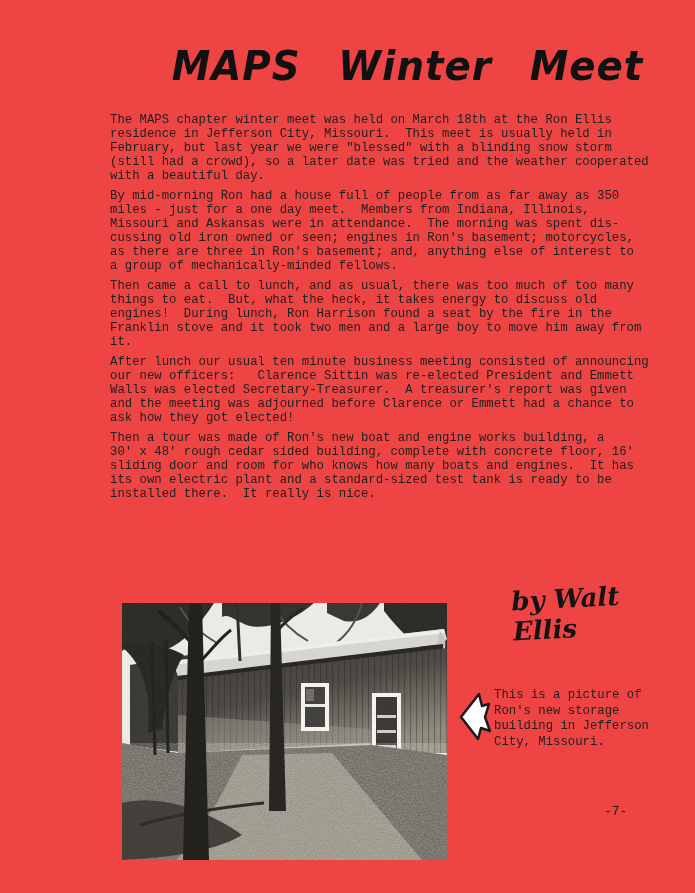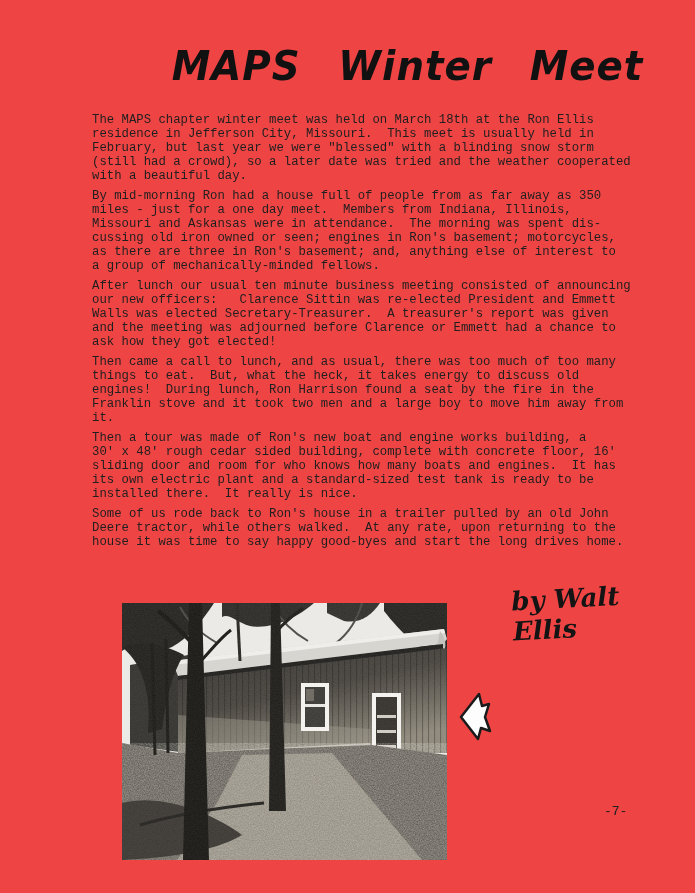--- a/index.html
+++ b/index.html
@@ -8,21 +8,21 @@
     font-family:"Liberation Mono",monospace;color:#1f1f1f;overflow:hidden;
   }
   .title{
     position:absolute;left:130px;top:44px;width:555px;margin:0;
     text-align:center;font-family:"DejaVu Sans",sans-serif;
     font-style:italic;font-weight:bold;font-size:40px;line-height:44px;
     letter-spacing:1px;word-spacing:24px;color:#111111;
     transform:scaleX(0.97);transform-origin:center;
   }
   .article{
-    position:absolute;left:92px;top:113px;width:565px;
+    position:absolute;left:110px;top:113px;width:565px;
     font-size:12.3px;line-height:14px;
   }
   .article p{margin:0 0 6px 0;white-space:pre-wrap;}
   .byline{
     position:absolute;left:512px;top:582px;width:175px;
     font-family:"DejaVu Serif",serif;font-style:italic;font-weight:bold;
     font-size:26px;color:#141414;transform:rotate(-3deg);
   }
   .photo{position:absolute;left:122px;top:603px;}
   .arrow{position:absolute;left:458px;top:690px;}
@@ -44,38 +44,35 @@
 residence in Jefferson City, Missouri.  This meet is usually held in
 February, but last year we were "blessed" with a blinding snow storm
 (still had a crowd), so a later date was tried and the weather cooperated
 with a beautiful day.</p>
     <p>By mid-morning Ron had a house full of people from as far away as 350
 miles - just for a one day meet.  Members from Indiana, Illinois,
 Missouri and Askansas were in attendance.  The morning was spent dis-
 cussing old iron owned or seen; engines in Ron's basement; motorcycles,
 as there are three in Ron's basement; and, anything else of interest to
 a group of mechanically-minded fellows.</p>
+    <p>Then came a call to lunch, and as usual, there was too much of too many
+things to eat.  But, what the heck, it takes energy to discuss old
+engines!  During lunch, Ron Harrison found a seat by the fire in the
+Franklin stove and it took two men and a large boy to move him away from
+it.</p>
     <p>After lunch our usual ten minute business meeting consisted of announcing
 our new officers:   Clarence Sittin was re-elected President and Emmett
 Walls was elected Secretary-Treasurer.  A treasurer's report was given
 and the meeting was adjourned before Clarence or Emmett had a chance to
 ask how they got elected!</p>
-    <p>Then came a call to lunch, and as usual, there was too much of too many
-things to eat.  But, what the heck, it takes energy to discuss old
-engines!  During lunch, Ron Harrison found a seat by the fire in the
-Franklin stove and it took two men and a large boy to move him away from
-it.</p>
     <p>Then a tour was made of Ron's new boat and engine works building, a
 30' x 48' rough cedar sided building, complete with concrete floor, 16'
 sliding door and room for who knows how many boats and engines.  It has
 its own electric plant and a standard-sized test tank is ready to be
 installed there.  It really is nice.</p>
-    <p>Some of us rode back to Ron's house in a trailer pulled by an old John
-Deere tractor, while others walked.  At any rate, upon returning to the
-house it was time to say happy good-byes and start the long drives home.</p>
   </div>
 
   <div class="byline">by Walt Ellis</div>
 
   <svg class="photo" width="325" height="257" viewBox="0 0 325 257" aria-hidden="true">
     <defs>
       <linearGradient id="wallGrad" x1="0" y1="0" x2="0.55" y2="1">
         <stop offset="0" stop-color="#343230"></stop>
         <stop offset="0.5" stop-color="#46423d"></stop>
         <stop offset="1" stop-color="#8d877a"></stop>
@@ -152,16 +149,20 @@
       <line x1="115" y1="0" x2="118" y2="58" stroke="#26241f" stroke-width="3"></line>
     </g>
 
     <rect width="325" height="257" filter="url(#speckle)" opacity="0.12"></rect>
   </svg>
 
   <svg class="arrow" width="34" height="52" viewBox="0 0 34 52" aria-hidden="true">
     <path d="M3,27 L21,4 L24,16 L31,14 L27,27 L32,41 L23,38 L20,49 Z" fill="#fdfdfd" stroke="#1b1b1b" stroke-width="2.5" stroke-linejoin="round"></path>
   </svg>
 
+  <div class="caption">This is a picture of
+Ron's new storage
+building in Jefferson
+City, Missouri.</div>
 
   <div class="pageno">-7-</div>
 
 </div>
 
 </body></html>

